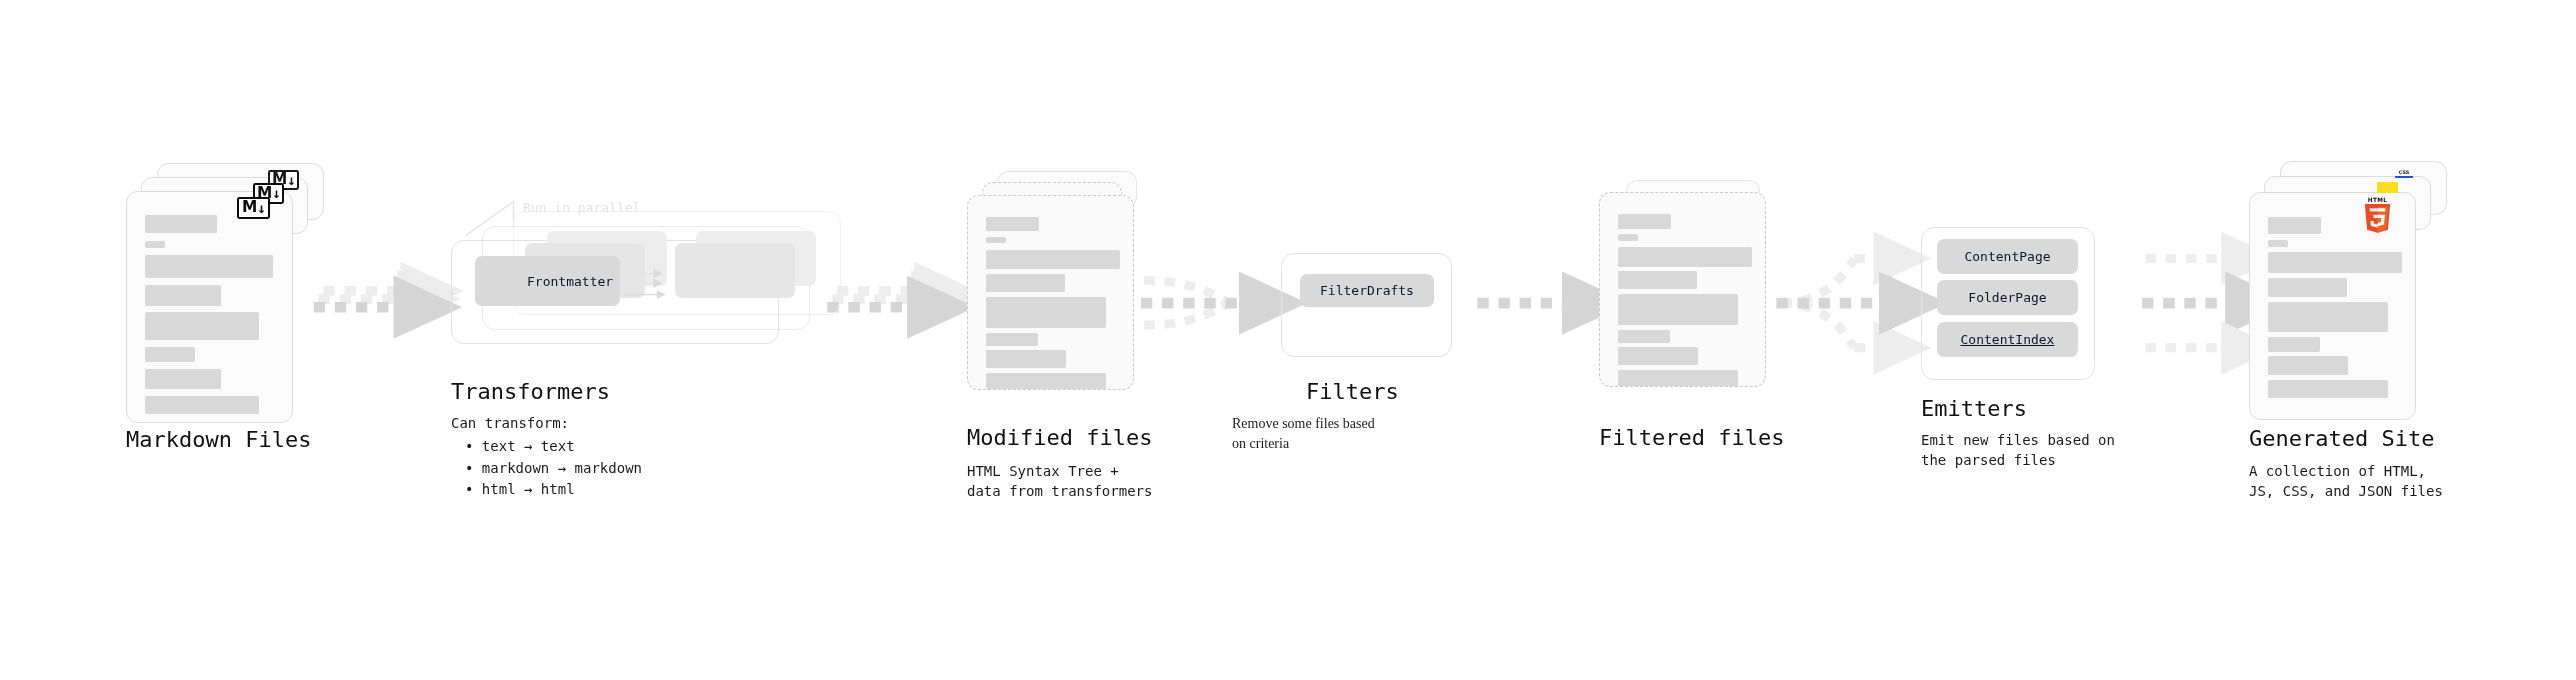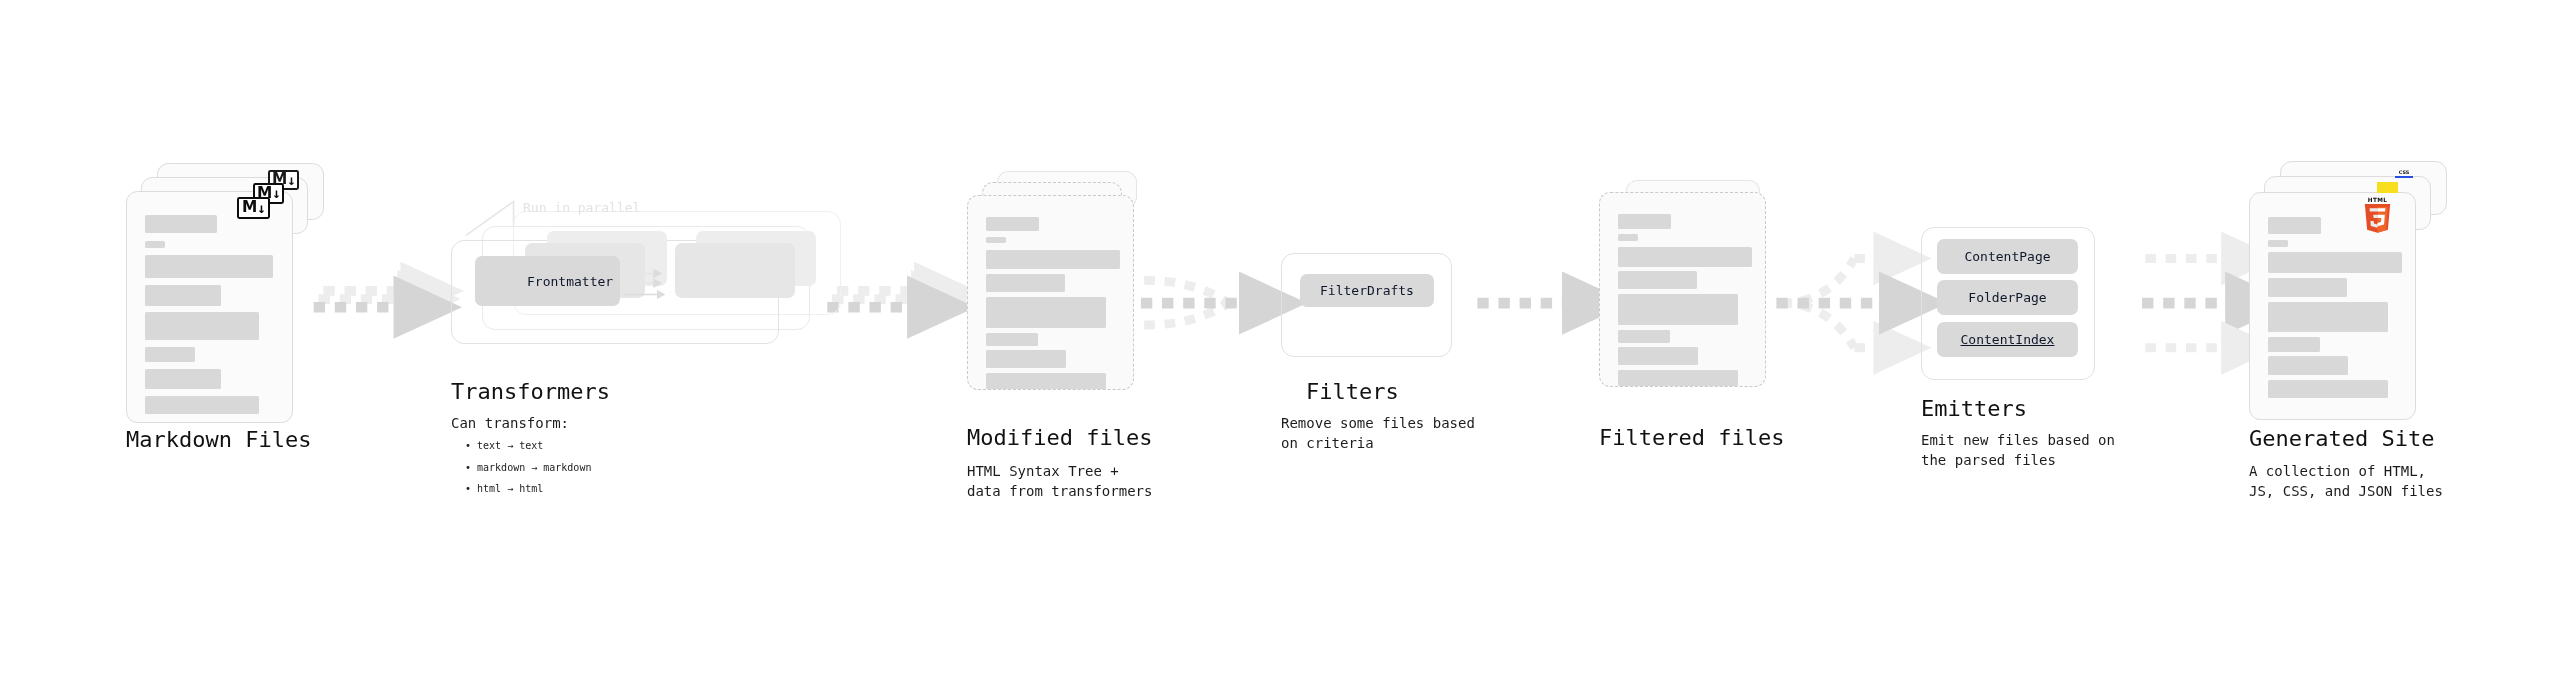--- a/index.html
+++ b/index.html
@@ -122,21 +122,21 @@
     line-height: 19.5px;
     color: #1c1c1c;
     white-space: pre;
   }
   .annot {
     position: absolute;
     font-size: 13px;
     color: #e3e3e3;
     white-space: nowrap;
   }
-  .bullets { position: absolute; font-size: 10px; line-height: 20.3px; white-space: pre; color:#1c1c1c; }
+  .bullets { position: absolute; font-size: 14px; line-height: 20.3px; white-space: pre; color:#1c1c1c; }
 
   svg.overlay { position: absolute; left: 0; top: 0; pointer-events: none; }
 </style>
 </head>
 <body>
 
 <div id="stage">
 
   <svg class="overlay" width="2576" height="681" viewBox="0 0 3170 838">
     <defs>
@@ -278,21 +278,21 @@
   <div class="sub" style="left:967px; top:462px;">HTML Syntax Tree +
 data from transformers</div>
 
   <div class="group" style="left:1281px; top:253px; width:171px; height:104px;">
   </div>
   <div class="pill" style="left:1300px; top:274px; width:134px; height:33px;">
     <span>FilterDrafts</span>
   </div>
 
   <div class="title" style="left:1281px; top:379px;margin-left:25px;">Filters</div>
-  <div class="sub" style="left:1281px; top:414px;">Remove some files based
+  <div class="sub" style="left:1232px; top:414px;font-family:Liberation Serif, serif;">Remove some files based
 on criteria</div>
 
   <div class="stack" style="left:1599px; top:180px; width:187px; height:244px;">
     <div class="card dotted card-back" style="left:27px; top:0px; width:134px; height:32.5px;"></div>
     <div class="card dashed card-front" style="left:0px; top:12.2px; width:167px; height:195px;">
       <div class="lines" style="height:100%;">
         <div class="ln" style="left:18px; top:21px;  width:53px;  height:14.6px;"></div>
         <div class="ln" style="left:18px; top:41px;  width:19.5px;  height:6.5px;"></div>
         <div class="ln" style="left:18px; top:54px;  width:134px; height:19.5px;"></div>
         <div class="ln" style="left:18px; top:78px;  width:79px;  height:18px;"></div>

